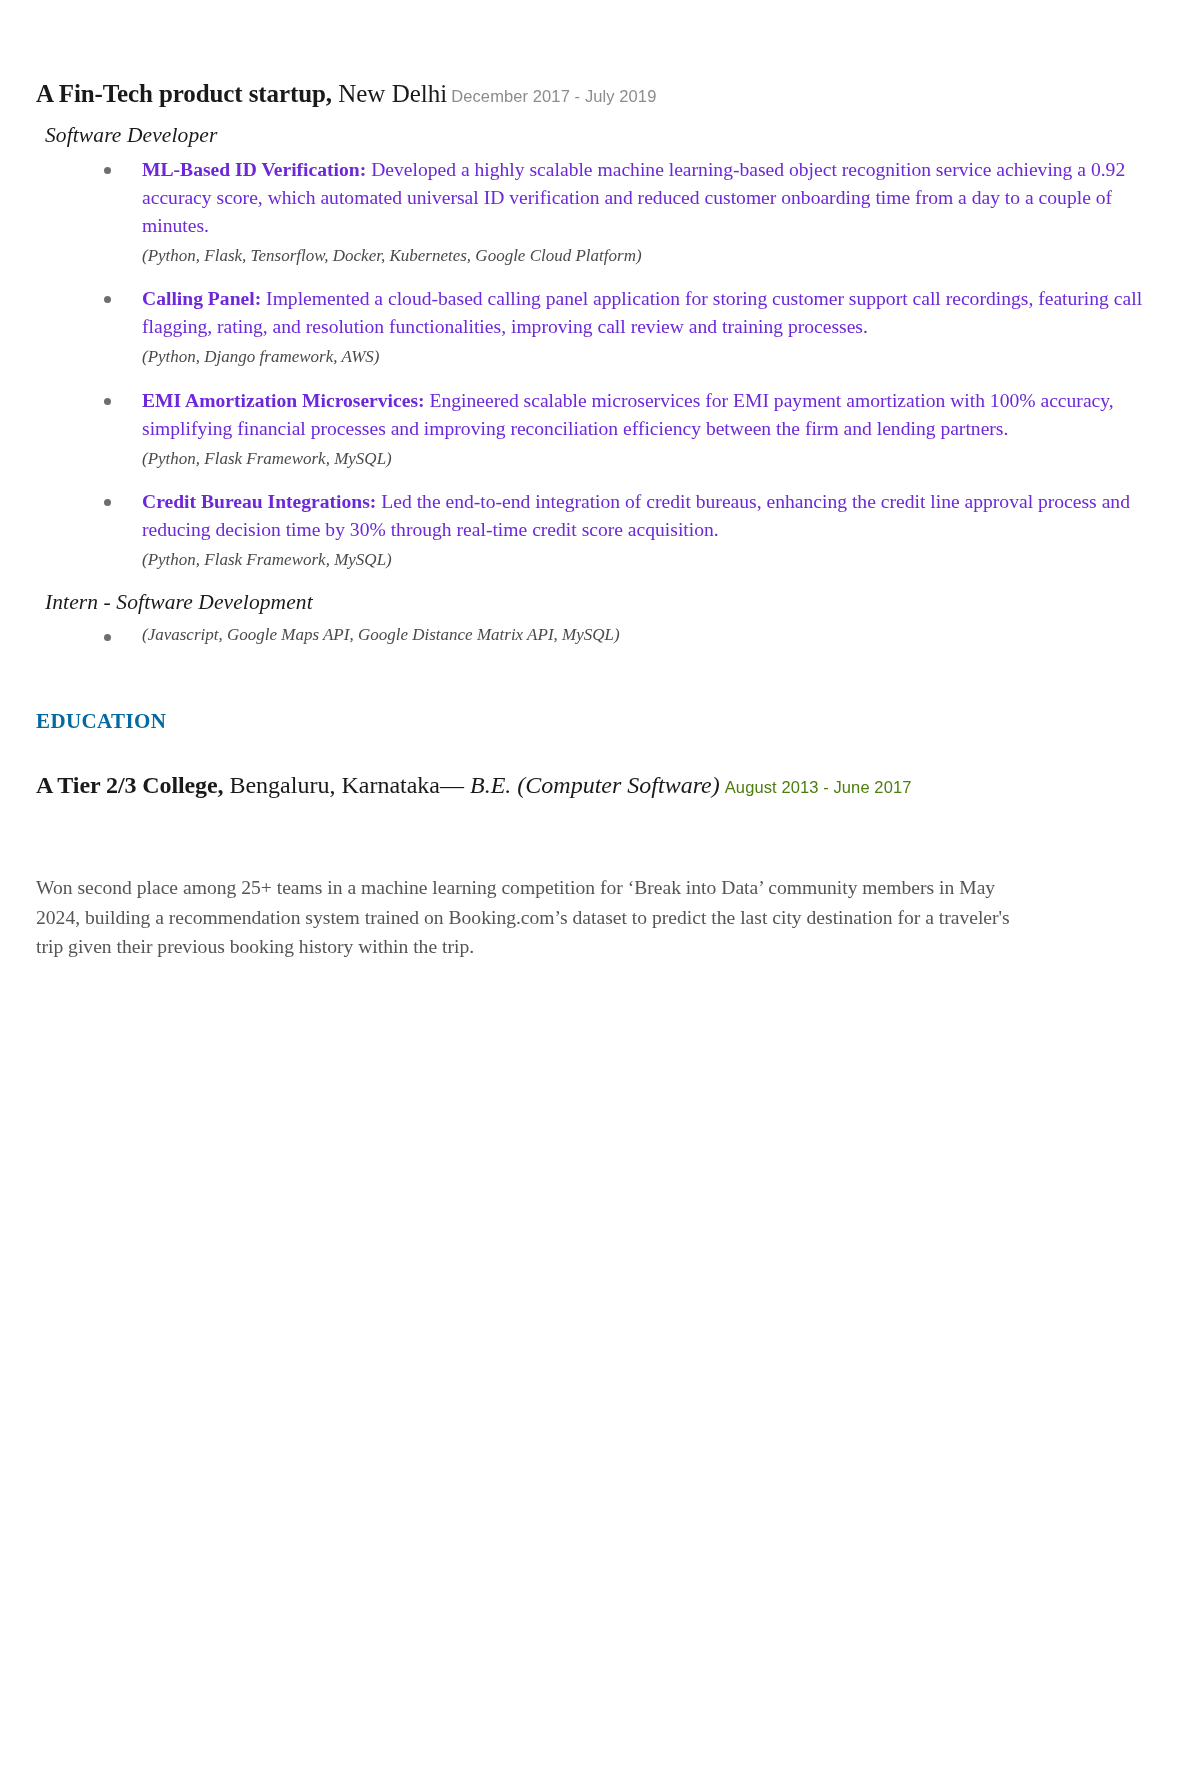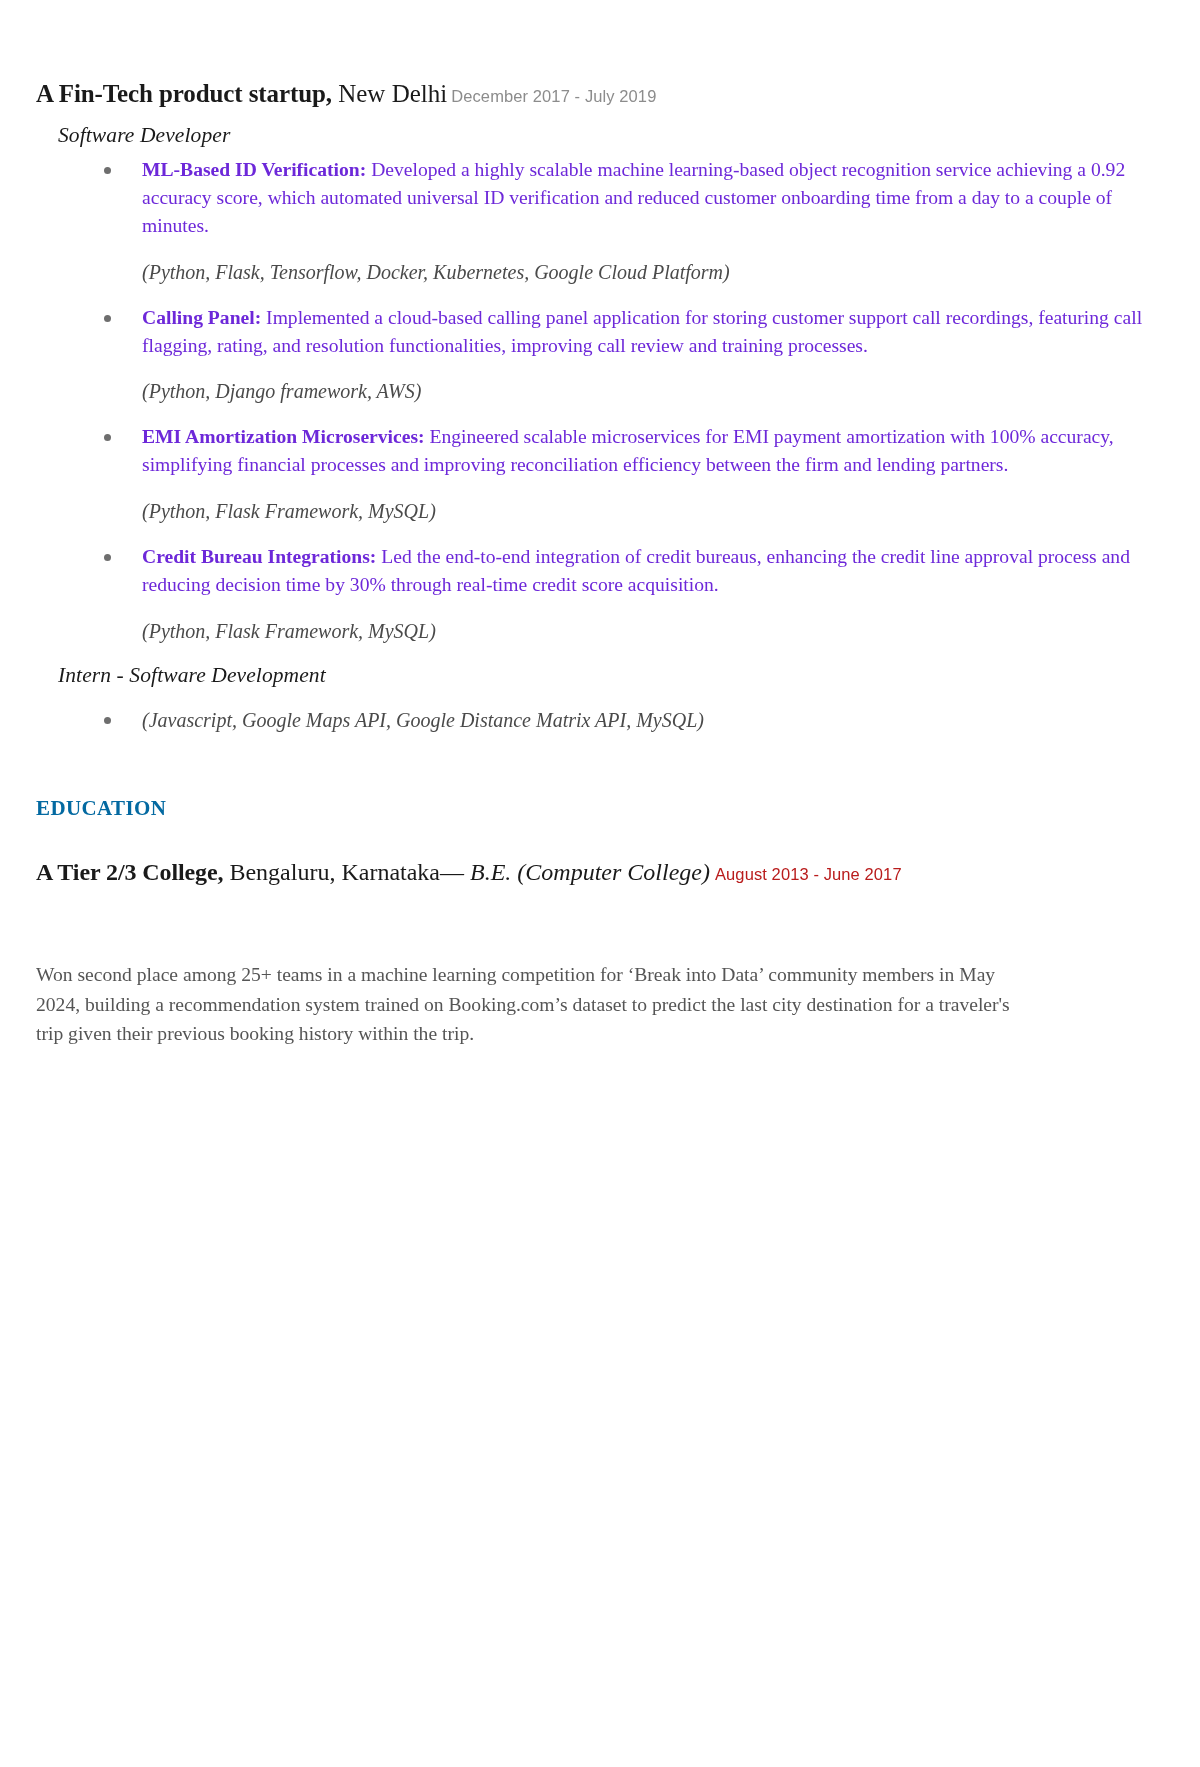--- a/index.html
+++ b/index.html
@@ -43,21 +43,21 @@
     color: #8c8c8c;
     font-weight: normal;
     letter-spacing: 0.1px;
     margin-left: 4px;
   }
 
   
   .role-title {
     font-style: italic;
     font-size: 21.5px;
-    margin-left: 22px;
+    margin-left: 9px;
     margin-top: 14px;
     margin-bottom: 8px;
     color: #1a1a1a;
     letter-spacing: 0.1px;
   }
 
   
   .bullet-list {
     list-style: none;
     margin: 0;
@@ -81,24 +81,24 @@
     font-size: 19.6px;
     line-height: 1.42;
     color: #6d28d9;
     text-align: left;
   }
   .bullet-lead {
     font-weight: bold;
   }
   .tech-stack {
     font-style: italic;
-    font-size: 20px;
+    font-size: 17px;
     line-height: 1.4;
     color: #4a4a4a;
-    margin-top: 18px;
+    margin-top: 4px;
   }
 
   
   .section-heading {
     color: #0369a1;
     font-weight: bold;
     font-size: 21px;
     letter-spacing: 0.4px;
     margin-top: 62px;
     margin-bottom: 0;
@@ -121,21 +121,21 @@
   .edu-place {
     font-weight: normal;
   }
   .edu-degree {
     font-style: italic;
     font-weight: normal;
   }
   .edu-dates {
     font-family: "Liberation Sans", "DejaVu Sans", sans-serif;
     font-size: 16.5px;
-    color: #b91c1c;
+    color: #4d7c0f;
     letter-spacing: 0.1px;
     margin-left: 5px;
   }
 
   
   .achievement-text {
     margin-top: 72px;
     font-size: 19.6px;
     line-height: 1.52;
     color: #555555;
@@ -192,19 +192,19 @@
   <ul class="bullet-list">
     <li class="bullet-item">
       <span class="bullet-dot"></span>
       <div class="tech-stack">(Javascript, Google Maps API, Google Distance Matrix API, MySQL)</div>
     </li>
   </ul>
 
   <div class="section-heading">EDUCATION</div>
 
   <div class="edu-entry">
-    <span class="edu-school">A Tier 2/3 College,</span><span> </span><span class="edu-place">Bengaluru, Karnataka</span><span class="edu-place">— </span><span class="edu-degree">B.E. (Computer College)</span><span class="edu-dates">August 2013 - June 2017</span>
+    <span class="edu-school">A Tier 2/3 College,</span><span> </span><span class="edu-place">Bengaluru, Karnataka</span><span class="edu-place">— </span><span class="edu-degree">B.E. (Computer Software)</span><span class="edu-dates">August 2013 - June 2017</span>
   </div>
 
 
   <p class="achievement-text">Won second place among 25+ teams in a machine learning competition for ‘Break into Data’ community members in May 2024, building a recommendation system trained on Booking.com’s dataset to predict the last city destination for a traveler's trip given their previous booking history within the trip.</p>
 
 </div>
 
 </body></html>

